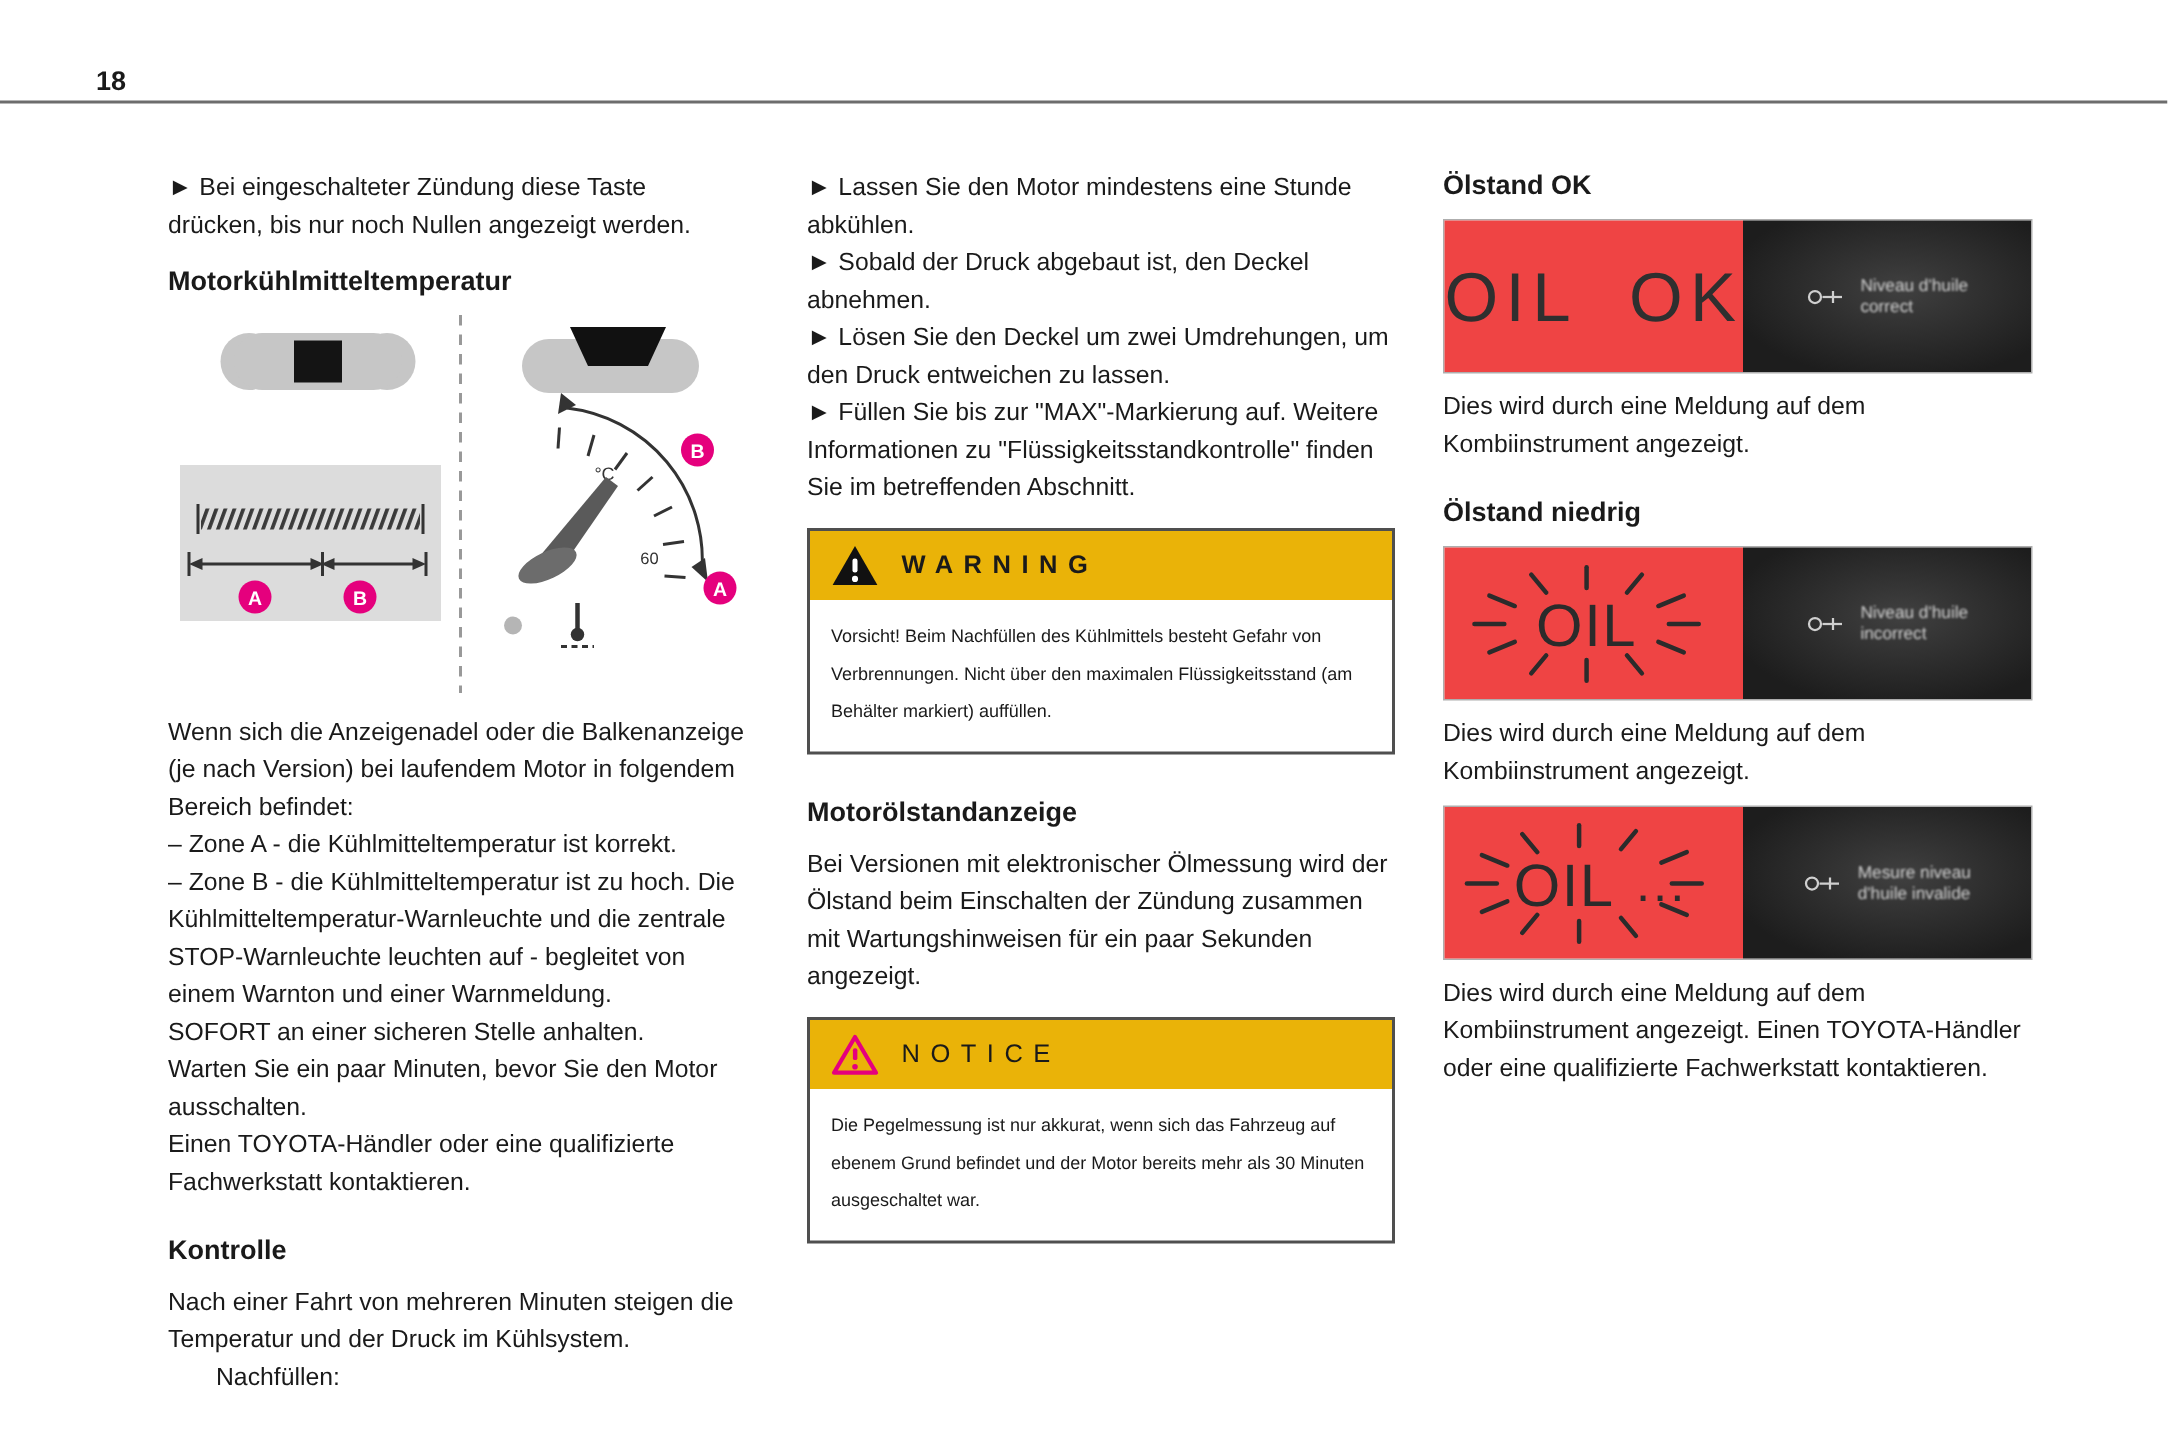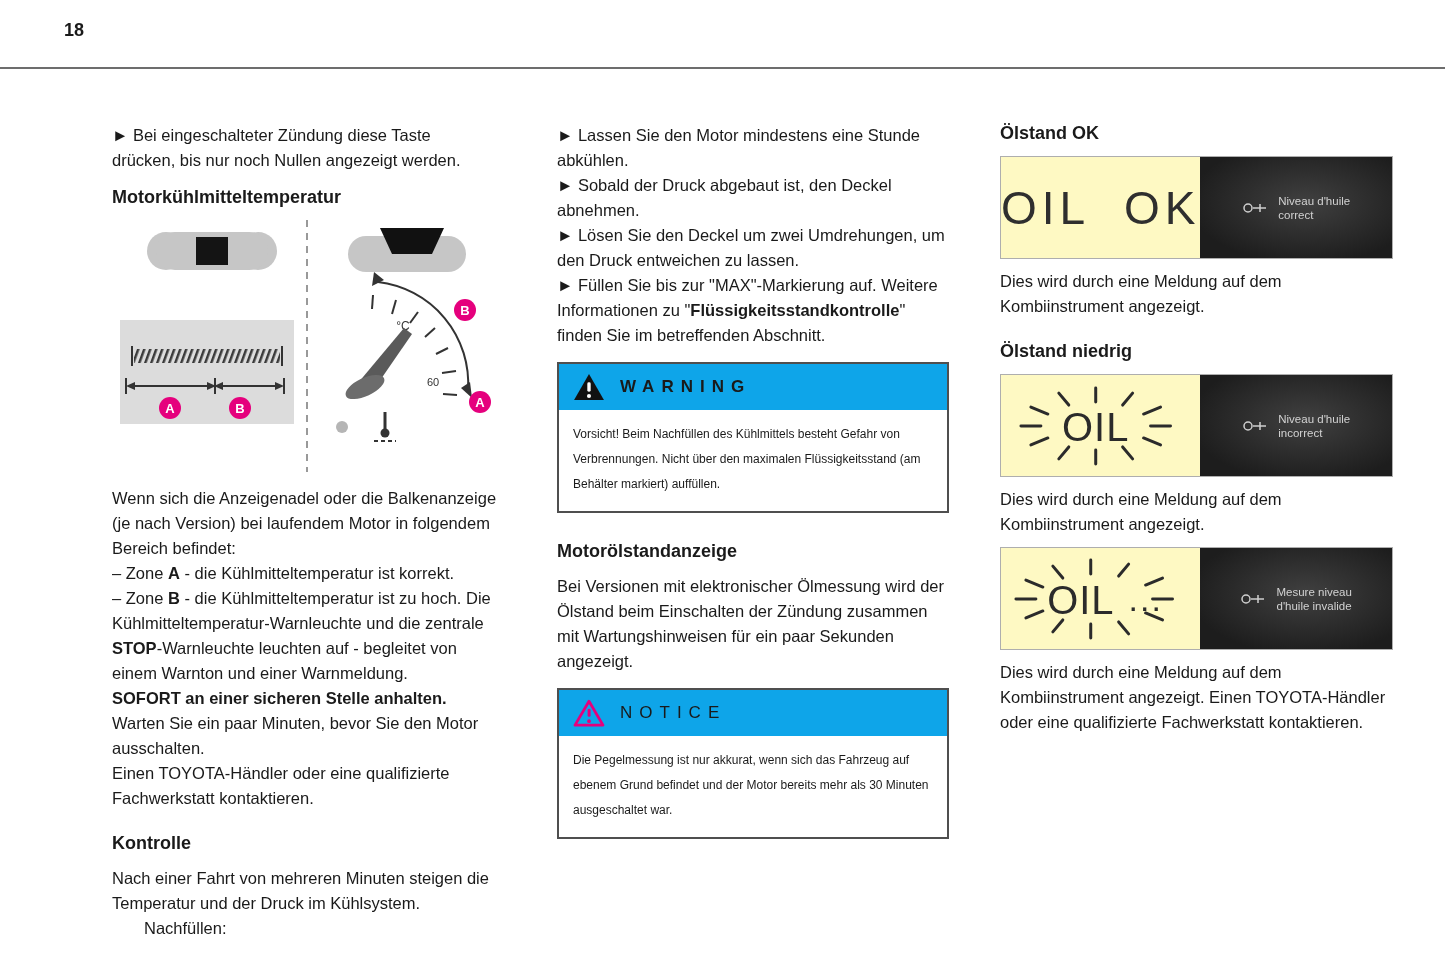--- a/index.html
+++ b/index.html
@@ -1,48 +1,48 @@
 <!DOCTYPE html>
 <html><head>
 <meta charset="utf-8">
 <style>
   * { margin:0; padding:0; box-sizing:border-box; }
   html,body { background:#ffffff; }
   body {
     width:1445px; height:964px; position:relative; overflow:hidden;
     font-family:"Liberation Sans", sans-serif; color:#1a1a1a;
   }
-  .page-number { position:absolute; left:64px; top:20px; font-size:18px; font-weight:bold; }
+  .page-number { position:absolute; left:64px; top:44px; font-size:18px; font-weight:bold; }
   .top-rule { position:absolute; left:0; top:67px; width:1445px; border-top:2px solid #6d6d6d; }
-  .columns { position:absolute; left:112px; top:123px; display:flex;gap:19px; }
+  .columns { position:absolute; left:112px; top:113px; display:flex; }
   .col1 { width:385px; }
   .col2 { width:392px; margin-left:41px; }
   .col3 { width:393px; margin-left:32px; }
 
   .para { font-size:16.5px; line-height:25px; }
   .mb14 { margin-bottom:14px; }
   .mb10 { margin-bottom:10px; }
   .heading { font-size:18px; font-weight:bold; margin:4px 0 12px; }
   .heading.mt { margin-top:22px; }
   .indent32 { padding-left:32px; }
-  b { font-weight:bold; }
+  b { font-weight:normal; }
 
   .figure { display:block; margin:6px 0 14px; }
 
   
   .alert-box { border:2px solid #4f4f4f; margin:14px 0 0; background:#fff; }
-  .alert-head { background:#0ea5e9; display:flex; align-items:center; gap:15px; padding:9px 14px; height:46px; }
+  .alert-head { background:#eab308; display:flex; align-items:center; gap:15px; padding:9px 14px; height:46px; }
   .alert-title { font-size:17px; letter-spacing:7px; }
   .alert-title.bold { font-weight:bold; }
   .alert-body { padding:12px 14px 14px; font-size:12px; line-height:25px; }
   .mt28 { margin-top:28px; }
 
   
   .display { display:flex; height:103px; border:1px solid #aeaeae; margin:10px 0 10px; }
-  .display-screen { flex:0 0 51%; background:#fef9c3; display:flex; align-items:center; justify-content:center; overflow:hidden; }
+  .display-screen { flex:0 0 51%; background:#ef4444; display:flex; align-items:center; justify-content:center; overflow:hidden; }
   .display-panel { flex:1; background:radial-gradient(ellipse at 55% 45%, #404040 0%, #1d1d1d 78%);
                    display:flex; align-items:center; justify-content:center; gap:10px; }
   .oil-ok-text { font-size:46px; color:#2f2f2f; letter-spacing:5px; white-space:pre; }
   .panel-text { color:#d2d2d2; font-size:11.5px; line-height:14px; filter:blur(0.7px); }
   .panel-icon { filter:blur(0.5px); flex:0 0 auto; }
 </style>
 </head>
 <body>
 
 <div class="page">

